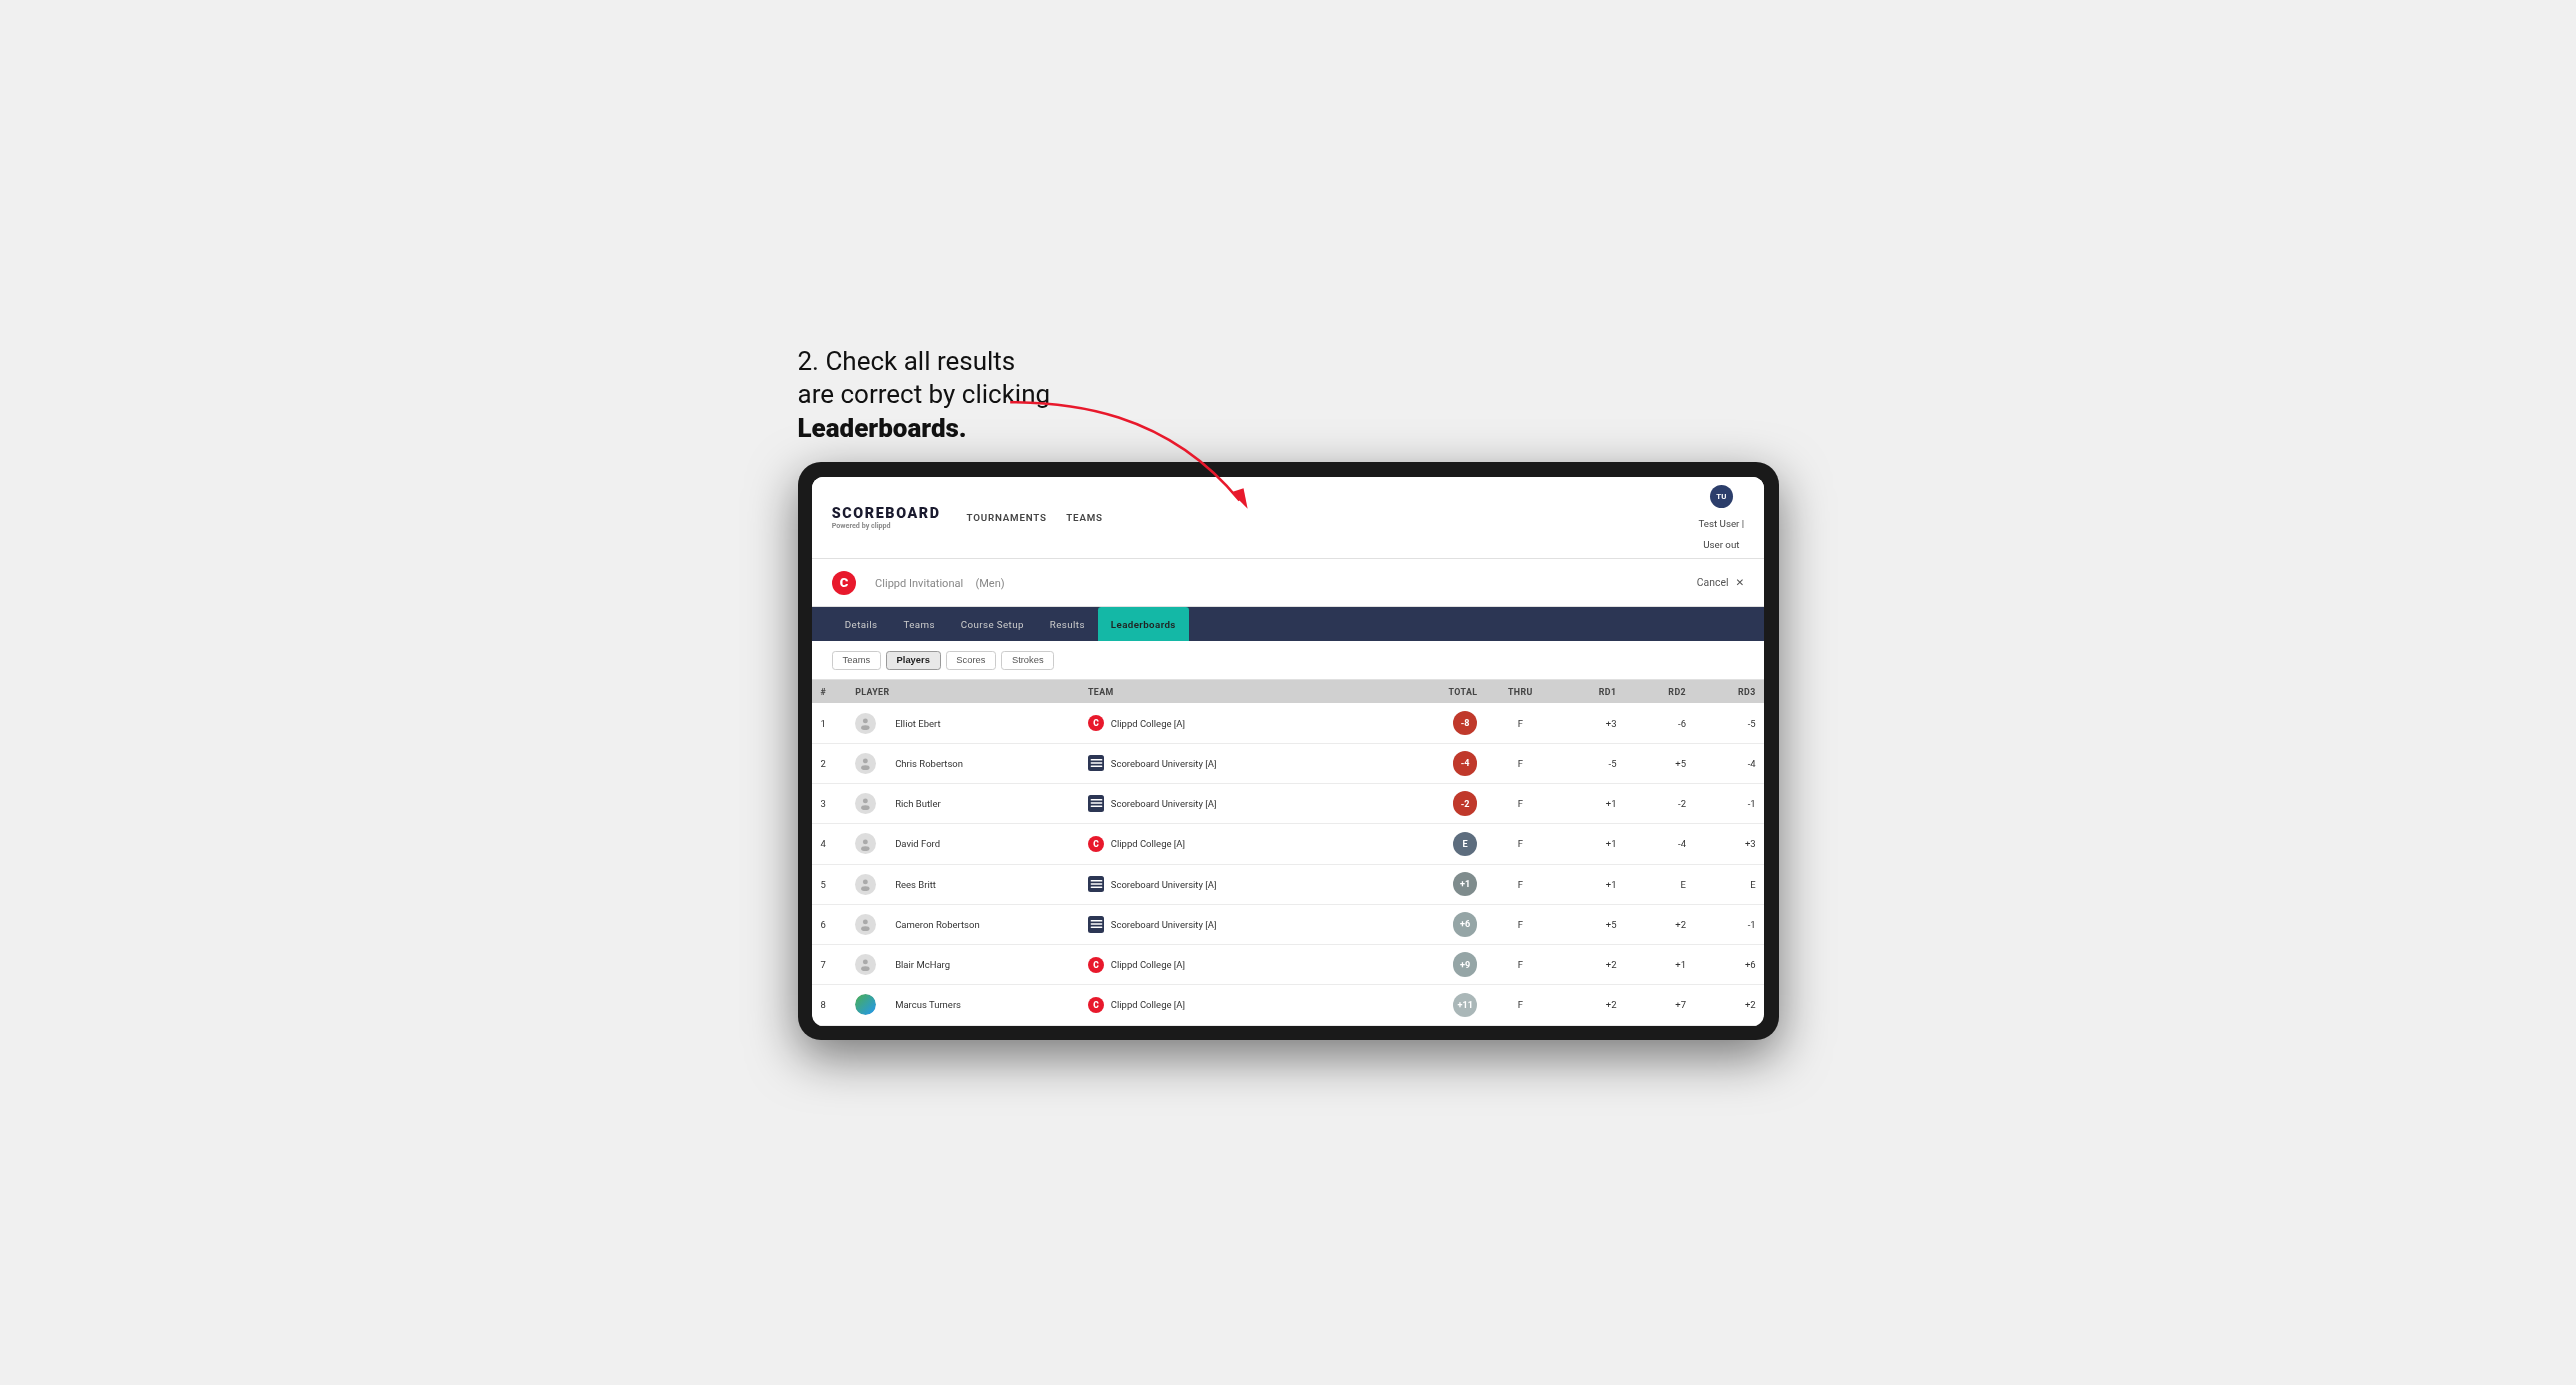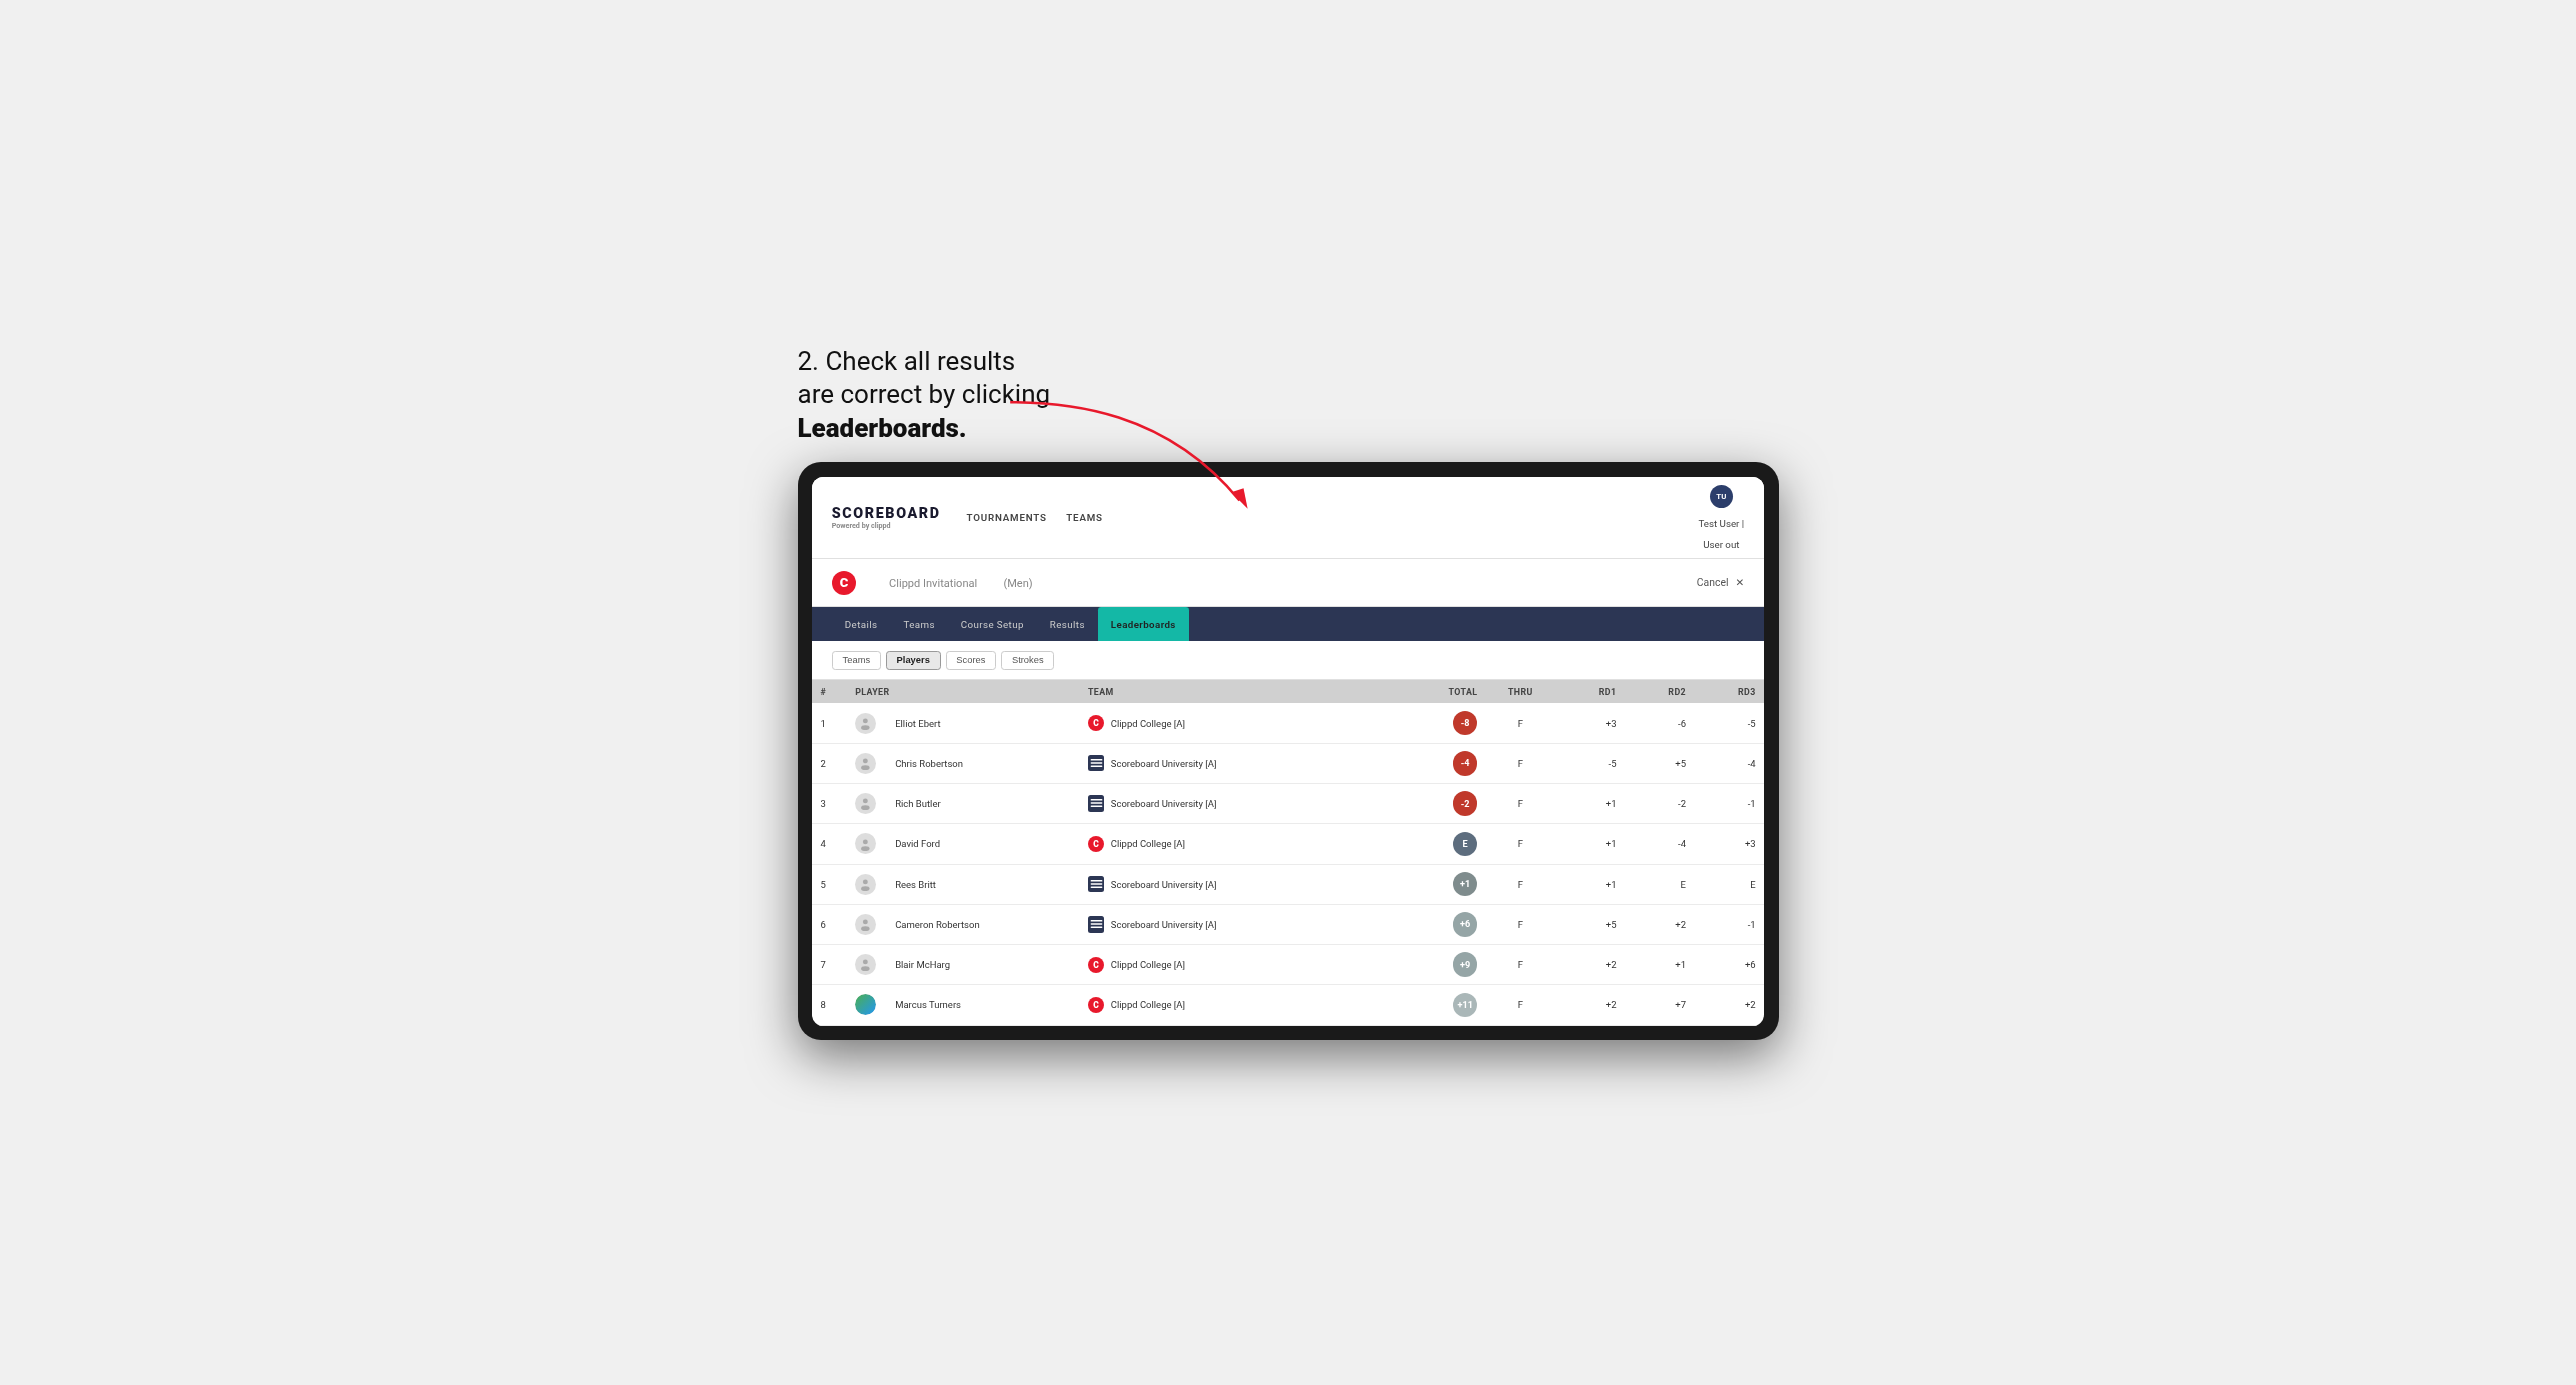--- a/index.html
+++ b/index.html
@@ -136,21 +136,21 @@
     }
     .tournament-name {
       font-size: 1rem;
       font-weight: 600;
       color: #222;
     }
     .tournament-name span {
       font-weight: 400;
       color: #888;
       font-size: 0.85rem;
-      margin-left: 23px;
+      margin-left: 9px;
     }
     .cancel-btn {
       margin-left: auto;
       font-size: 0.8rem;
       color: #555;
       cursor: pointer;
       display: flex;
       align-items: flex-end;
       gap: 7px;
     }

